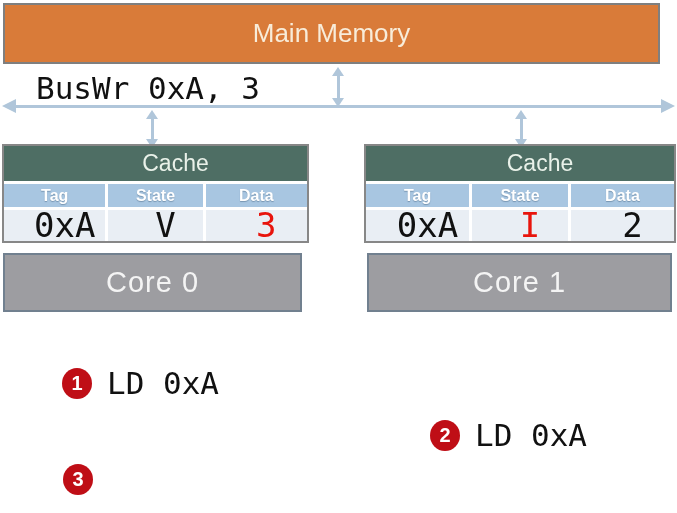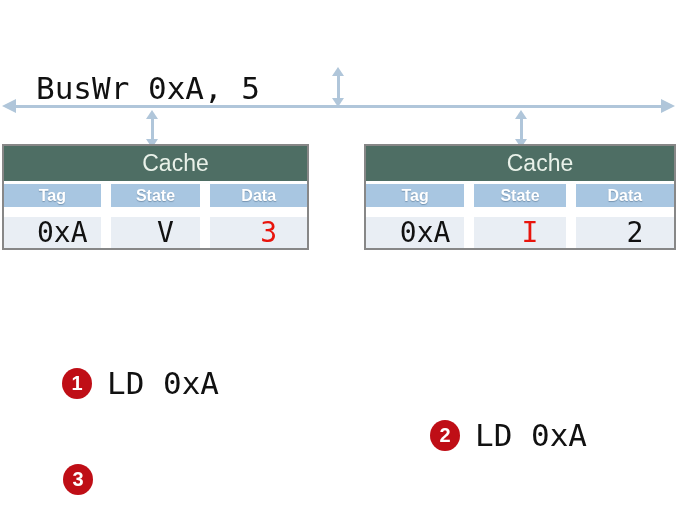--- a/index.html
+++ b/index.html
@@ -44,25 +44,25 @@
   .varrow.c1{left:520px;top:119px;height:20px;}
 
   
   .cache{position:absolute;top:144px;border:2px solid #878787;background:#fff;}
   .cache.left{left:2px;width:303px;}
   .cache.right{left:364px;width:308px;}
   .cache-title{height:35px;background:var(--cache-title-bg);color:var(--cache-title-text);
     display:flex;align-items:center;justify-content:center;font-size:23px;
     border-bottom:3px solid #fff;padding-left:40px;}
   .cache-grid{display:grid;grid-template-columns:1fr 0.93fr 1fr;
-    grid-template-rows:23px 31px;gap:10px;background:#fff;}
+    grid-template-rows:23px 31px;gap:3px;background:#fff;}
   .cache-grid .h{background:var(--col-head-bg);color:var(--col-head-text);
     font-weight:bold;font-size:16px;display:flex;align-items:center;justify-content:center;
     text-shadow:0 1px 1px rgba(60,90,120,.45);}
-  .cache-grid .d{background:var(--row-bg);color:#111;font-size:28px;
+  .cache-grid .d{background:var(--row-bg);color:#111;font-size:34px;
     display:flex;align-items:center;justify-content:center;line-height:31px;padding-left:20px;}
   .cache-grid .d.red{color:var(--red);}
 
   
   .core{position:absolute;top:253px;height:55px;background:var(--core-bg);
     border:2px solid var(--core-border);display:flex;align-items:center;justify-content:center;
     color:var(--core-text);font-size:29px;letter-spacing:1px;}
   .core.c0{left:3px;width:295px;}
   .core.c1{left:367px;width:301px;}
 
@@ -74,22 +74,25 @@
     font-family:"Liberation Sans",sans-serif;font-size:20px;font-weight:bold;flex:0 0 auto;}
   .instr.i1{left:62px;top:365px;}
   .instr.i2{left:430px;top:417px;}
   .instr.i3{left:63px;top:464px;}
 </style>
 </head>
 <body>
 
 <div id="stage">
 
+  <div class="mainmem">
+    <span>Main Memory</span>
+  </div>
 
-  <div class="buslabel mono">BusWr 0xA, 5</div>
+  <div class="buslabel mono">BusWr 0xA, 3</div>
 
   <div class="busline"></div>
   <div class="bus-arrow-left"></div>
   <div class="bus-arrow-right"></div>
 
   <div class="varrow mem"></div>
   <div class="varrow c0"></div>
   <div class="varrow c1"></div>
 
   <div class="cache left">
@@ -109,20 +112,26 @@
     <div class="cache-grid">
       <div class="h">Tag</div>
       <div class="h">State</div>
       <div class="h">Data</div>
       <div class="d mono">0xA</div>
       <div class="d mono red">I</div>
       <div class="d mono">2</div>
     </div>
   </div>
 
+  <div class="core c0">
+    <span>Core 0</span>
+  </div>
+  <div class="core c1">
+    <span>Core 1</span>
+  </div>
 
   <div class="instr i1 mono">
     <span class="num">1</span>
     <span>LD 0xA</span>
   </div>
   <div class="instr i2 mono">
     <span class="num">2</span>
     <span>LD 0xA</span>
   </div>
   <div class="instr i3 mono">

